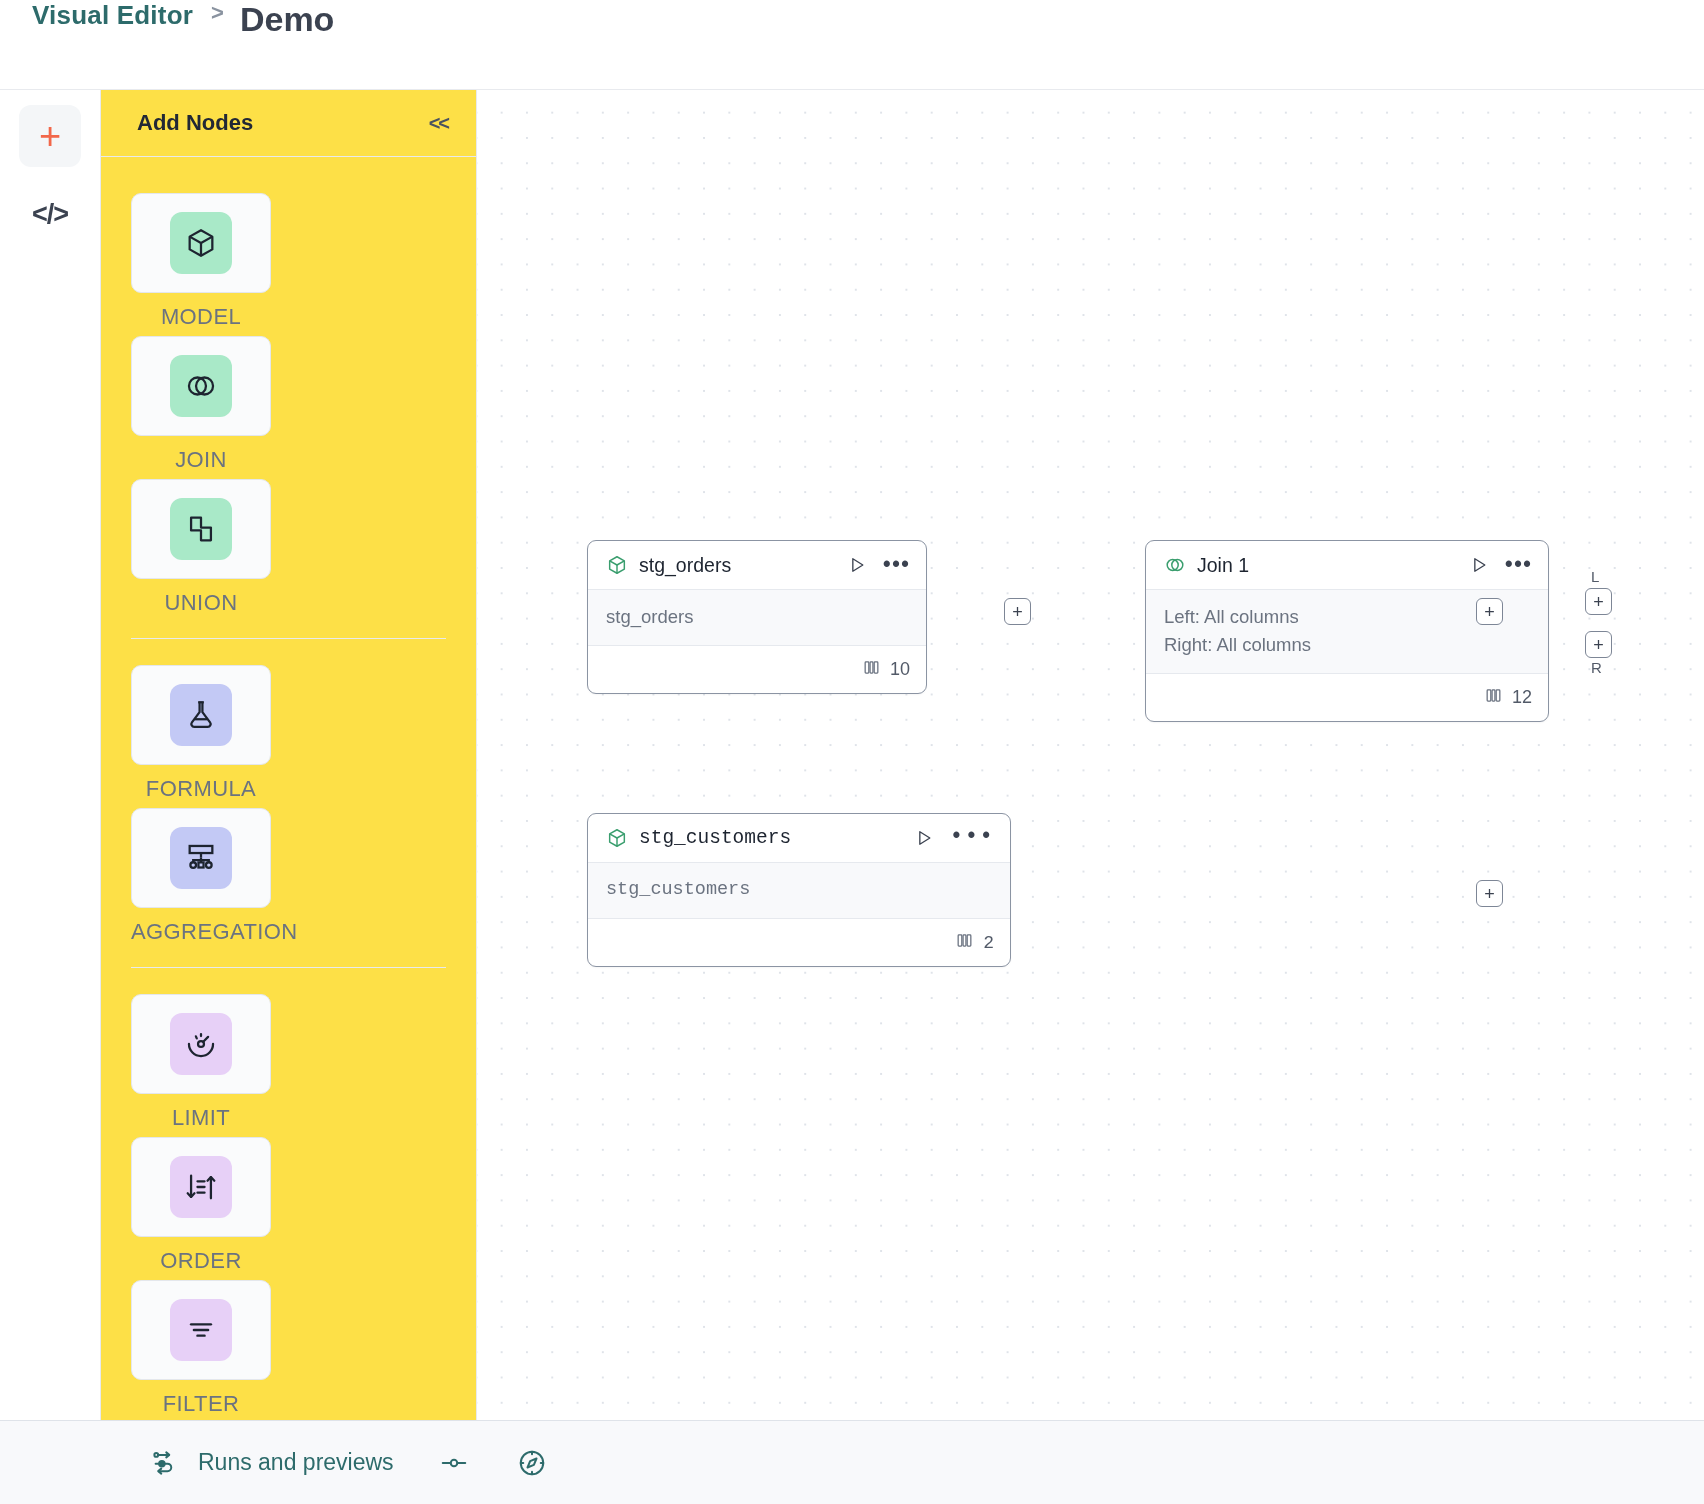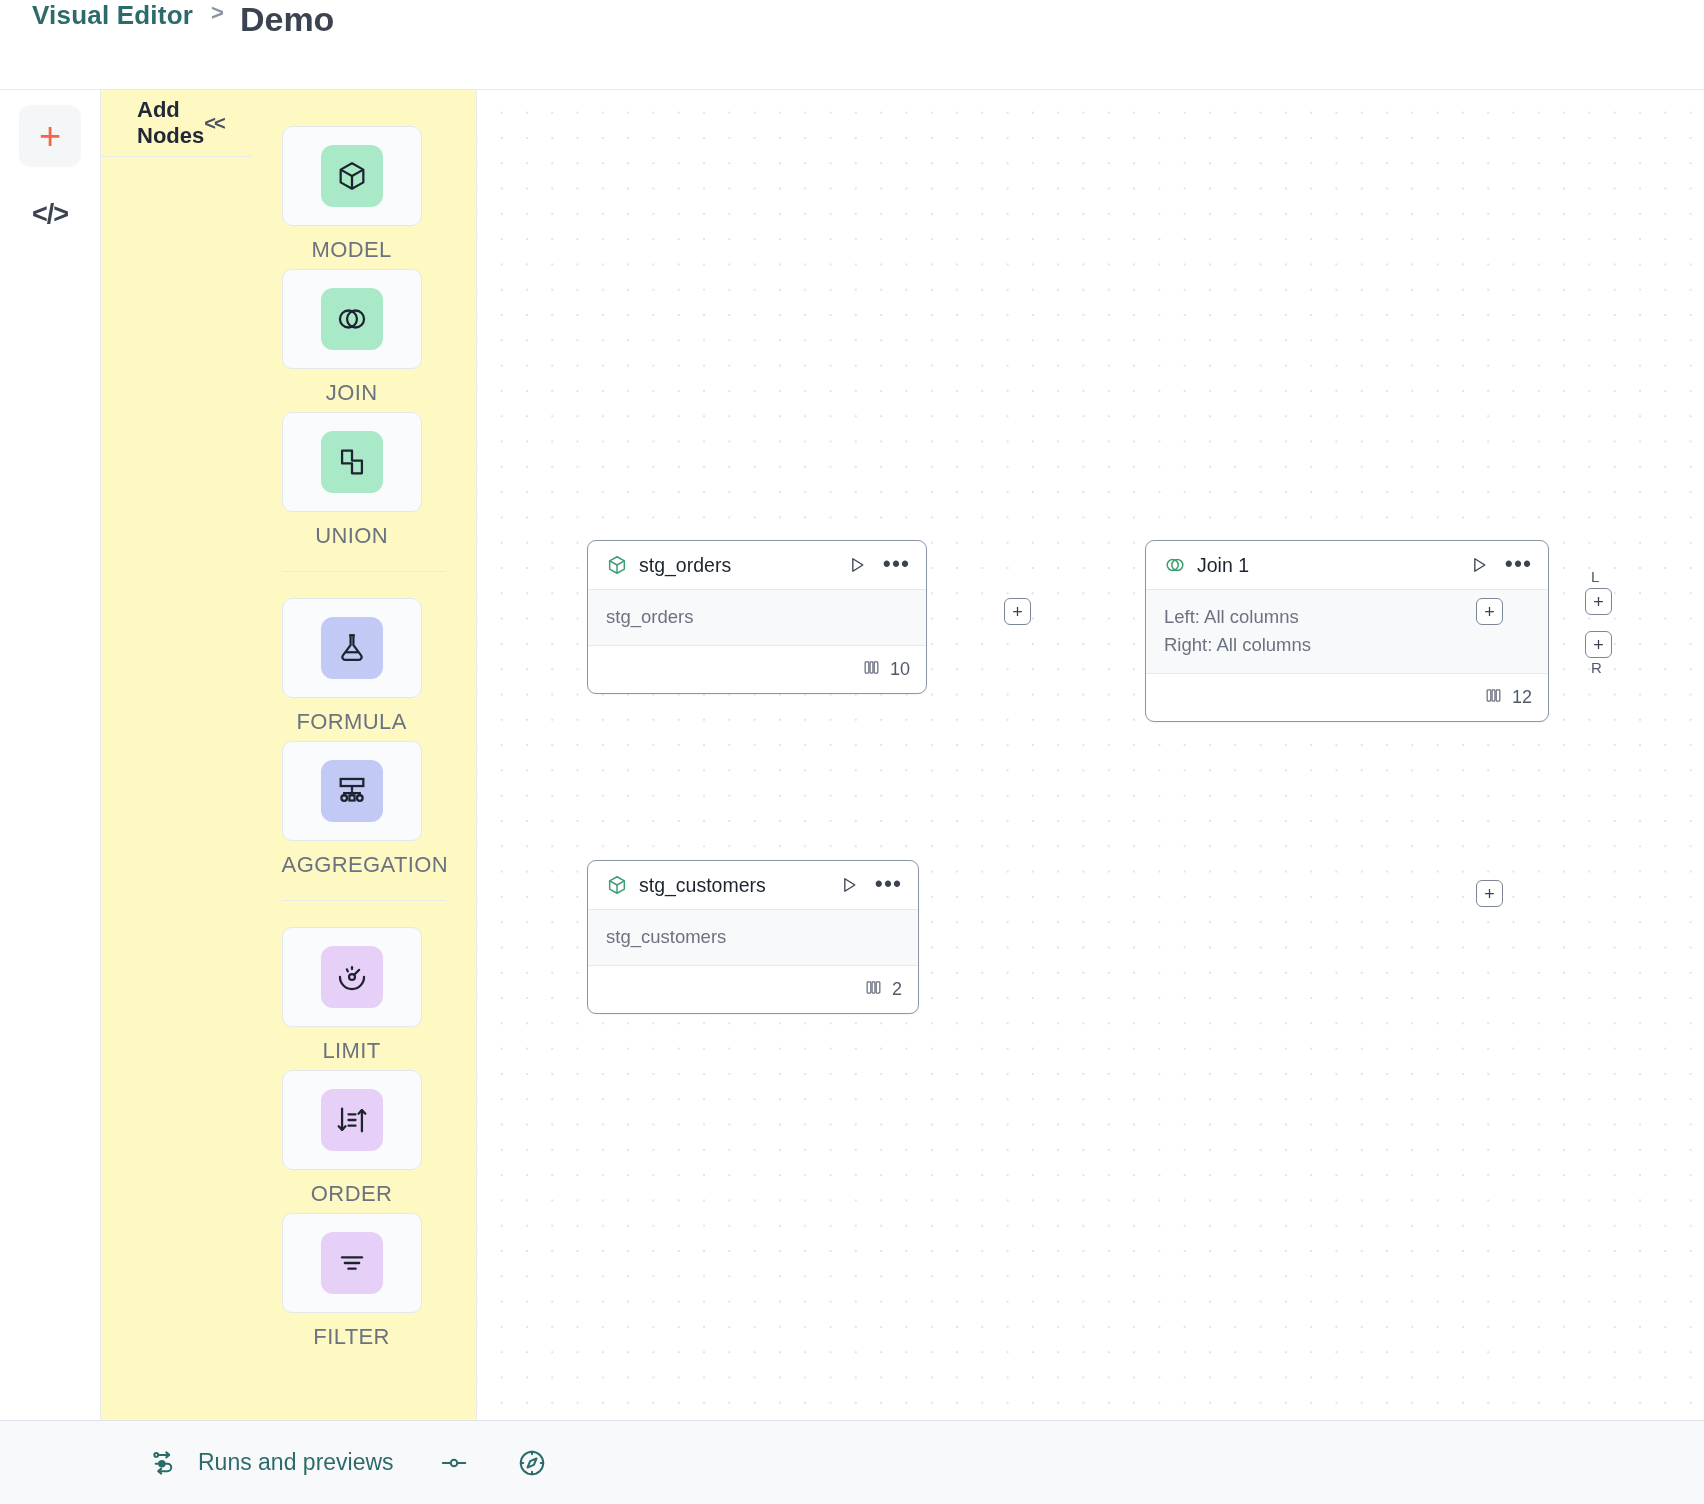--- a/index.html
+++ b/index.html
@@ -47,23 +47,23 @@
     cursor: pointer;
   }
   .rail-btn.active { background: #f4f6f8; }
   .rail-btn + .rail-btn { margin-top: 16px; }
   .plus-glyph { color: #f2674a; font-size: 38px; line-height: 1; font-weight: 300; }
   .code-glyph { color: #3b4250; font-size: 27px; line-height: 1; font-weight: 600; letter-spacing: -1px; }
 
   
   .panel {
     width: 376px; flex: 0 0 376px;
-    background: #fef9c3;
+    background: #fde047;
     border-right: 1px solid #e8eaee;
-    display: flex; flex-direction: row;
+    display: flex; flex-direction: column;
   }
   .panel-head {
     height: 67px; flex: 0 0 67px;
     display: flex; align-items: center; justify-content: space-between;
     padding: 0 28px 0 36px;
     border-bottom: 1px solid #e8eaee;
   }
   .panel-title { font-size: 22px; font-weight: bold; color: #222835; }
   .panel-collapse {
     font-size: 20px; color: #4a5260; font-weight: 600; cursor: pointer; letter-spacing: -2px;
@@ -401,21 +401,21 @@
         </div>
         <div class="port" style="left:1108px; top:541px;">
           <span>+</span>
         </div>
         <div class="port-label" style="left:1114px; top:569px;">R</div>
 
         <div class="port" style="left:999px; top:508px;">
           <span>+</span>
         </div>
 
-        <div class="flow-node" style="left:110px; top:770px; width:332px;">
+        <div class="flow-node" style="left:110px; top:723px; width:424px;font-family:Liberation Mono, monospace;">
           <div class="fn-head">
             <span class="fn-icon">
               <svg width="22" height="22" viewBox="0 0 24 24" fill="none" stroke="#3a9e6e" stroke-width="1.6" stroke-linejoin="round">
                 <path d="M12 3 20 7.5v9L12 21 4 16.5v-9L12 3z"></path>
                   <path d="M4 7.5 12 12l8-4.5"></path>
                   <path d="M12 12v9"></path>
               </svg>
             </span>
             <span class="fn-title">stg_customers</span>
             <span class="fn-actions">

